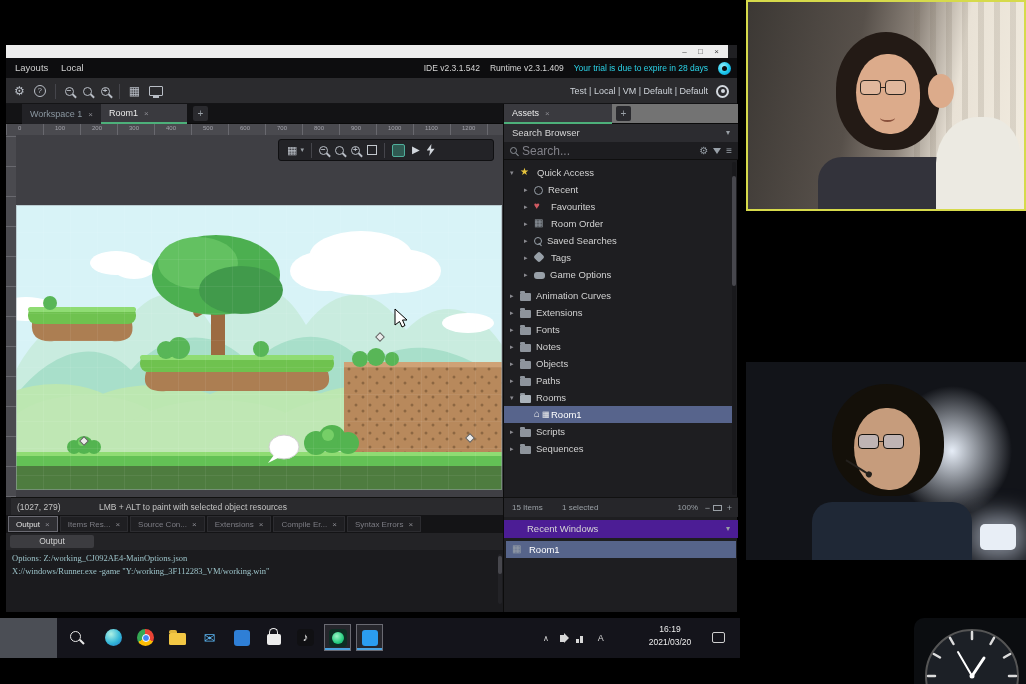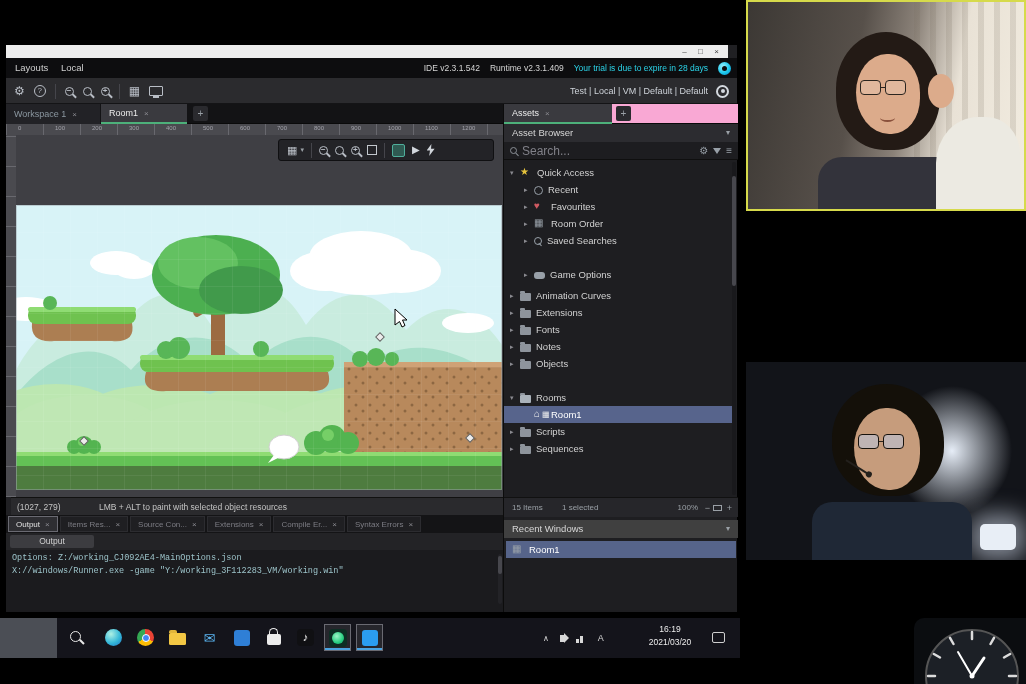--- a/index.html
+++ b/index.html
@@ -52,28 +52,28 @@
 .statusbar{position:absolute;left:5px;top:452px;width:497px;height:18px;background:#2a2a2d;border-top:1px solid #111;color:#c4c4c4;font-size:8.5px}
 .coords{position:absolute;left:6px;top:4px}
 .hint{position:absolute;left:88px;top:4px}
 
 
 .outtabs{position:absolute;left:0;top:470px;width:497px;height:18px;background:#141416;display:flex;gap:2px;padding:1px 2px}
 .otab{height:16px;display:flex;align-items:center;gap:5px;padding:0 7px;background:#1f1f22;border:1px solid #2c2c30;color:#7d7d84;font-size:8px}
 .otab.on{background:#2e2e32;border-color:#6a6a72;color:#e0e0e0}
 .subrow{position:absolute;left:0;top:488px;width:497px;height:17px;background:#232326}
 .ochip{position:absolute;left:4px;top:2px;width:84px;height:13px;background:#3c3c40;color:#cfcfcf;font-size:8.5px;line-height:13px;text-align:center;border-radius:2px}
-.logarea{position:absolute;left:0;top:505px;width:497px;height:62px;background:#1b1b1e;font-family:Liberation Mono, monospace;font-size:8.5px;color:#9cc3c9}
+.logarea{position:absolute;left:0;top:505px;width:497px;height:62px;background:#1b1b1e;font-family:Liberation Serif, serif;font-size:8.5px;color:#9cc3c9}
 .logline{padding:3px 6px 0}
 .vsb{position:absolute;right:1px;top:4px;width:4px;height:50px;background:#232327;border-radius:2px}
 .vsb .th{position:absolute;left:0;top:2px;width:4px;height:18px;background:#47474d;border-radius:2px}
 
 
 .assets{position:absolute;left:497px;top:59px;width:234px;height:508px;background:#1e1e21;border-left:1px solid #0c0c0c}
-.atabrow{position:absolute;left:0;top:0;width:234px;height:20px;background:#f9a8d4;border-bottom:1px solid #0a0a0a}
+.atabrow{position:absolute;left:0;top:0;width:234px;height:20px;background:#737373;border-bottom:1px solid #0a0a0a}
 .browser{position:absolute;left:0;top:20px;width:234px;height:18px;background:#2c2c30;color:#d6d6d6;font-size:9.5px;line-height:18px;padding:0 8px}
 .chev{position:absolute;right:8px;top:0;font-size:8px;color:#9aa0a6;line-height:18px}
 .searchrow{position:absolute;left:0;top:38px;width:234px;height:18px;background:#1d1d20;border-bottom:1px solid #0f0f0f;display:flex;align-items:center;gap:5px;padding:0 6px}
 .srch-ico{width:7px;height:7px;border:1.4px solid #8a8f96;border-radius:50%;position:relative;flex:none}
 .srch-ico::after{content:"";position:absolute;width:4px;height:1.4px;background:#8a8f96;transform:rotate(45deg);right:-3px;bottom:-2px}
 .searchrow input{flex:1;background:transparent;border:none;outline:none;color:#c8c8c8;font-size:12px}
 .searchrow input::placeholder{color:#808088}
 .funnel{width:0;height:0;border-left:4px solid transparent;border-right:4px solid transparent;border-top:6px solid #98a0a8;flex:none}
 .sglyph{font-size:10px;color:#98a0a8;flex:none;line-height:10px}
 .tree{position:absolute;left:0;top:56px;width:230px;height:337px;overflow:hidden}
@@ -96,21 +96,21 @@
 .ic-room::before{content:"⌂";color:#f0f0f0;font-size:10px;position:absolute;top:-1px;left:0}
 .ic-room::after{content:"▦";color:#f0f0f0;font-size:8px;position:absolute;top:1px;left:8px}
 .tsb{position:absolute;right:1px;top:58px;width:4px;height:333px;background:#19191c;border-radius:2px}
 .tsb .th{position:absolute;left:0;top:14px;width:4px;height:110px;background:#47474d;border-radius:2px}
 .afooter{position:absolute;left:0;top:393px;width:234px;height:20px;background:#26262a;border-top:1px solid #111;color:#9aa0a6;font-size:8px;line-height:20px}
 .af-items{position:absolute;left:8px}
 .af-sel{position:absolute;left:58px}
 .af-zoom{position:absolute;right:40px}
 .zctl{position:absolute;font-size:9px;color:#9aa0a6}
 .zbox{position:absolute;right:16px;top:7px;width:9px;height:6px;border:1px solid #9aa0a6}
-.recenthdr{position:absolute;left:0;top:416px;width:234px;height:18px;background:#404040;color:#d6d6d6;font-size:9.5px;line-height:18px;padding:0 8px}
+.recenthdr{position:absolute;left:0;top:416px;width:234px;height:18px;background:#4c1d95;color:#d6d6d6;font-size:9.5px;line-height:18px;padding:0 23px}
 .recentitem{position:absolute;left:2px;top:437px;width:230px;height:17px;background:#56648a;color:#fff;font-size:9.5px;display:flex;align-items:center;padding-left:6px}
 
 
 .taskbar{position:absolute;left:0;top:618px;width:740px;height:40px;background:#14141b}
 .startb{position:absolute;left:0;top:0;width:57px;height:40px;background:#4b4e55}
 .tb-search{position:absolute;left:70px;top:13px;width:11px;height:11px;border:1.6px solid #e8e8e8;border-radius:50%}
 .tb-search::after{content:"";position:absolute;width:6px;height:1.6px;background:#e8e8e8;transform:rotate(45deg);right:-5px;bottom:-2px}
 .apps{position:absolute;left:100px;top:6px;display:flex;gap:5px}
 .app{width:27px;height:27px;display:flex;align-items:center;justify-content:center;border:1px solid transparent}
 .app.on{background:rgba(255,255,255,.08);border-color:#6a6a72;box-shadow:inset 0 -2px 0 #4aa3e0}
@@ -200,21 +200,21 @@
         <span class="tglyph">▦</span>
         <span class="monitor"></span>
       </div>
       <div class="tbright">
         <span class="target-text">Test | Local | VM | Default | Default</span>
         <span class="tgt"></span>
       </div>
     </div>
 
     <div class="tabrow">
-      <div class="tab" style="left:0;width:94px">
+      <div class="tab" style="left:16px;width:94px">
         <span>Workspace 1</span>
         <span class="xico">×</span>
       </div>
       <div class="tab on" style="left:95px;width:86px">
         <span>Room1</span>
         <span class="xico">×</span>
       </div>
       <span class="plusbtn" style="left:187px">+</span>
     </div>
 
@@ -401,21 +401,21 @@
 
     <div class="assets">
       <div class="atabrow">
         <div class="tab on" style="left:0;width:108px">
           <span>Assets</span>
           <span class="xico">×</span>
         </div>
         <span class="plusbtn" style="left:112px">+</span>
       </div>
       <div class="browser">
-        <span>Asset Browser</span>
+        <span>Search Browser</span>
         <span class="chev">▾</span>
       </div>
       <div class="searchrow">
         <span class="srch-ico"></span>
         <input placeholder="Search..." style="">
         <span class="sglyph">⚙</span>
         <span class="funnel"></span>
         <span class="sglyph">≡</span>
       </div>
 
@@ -438,20 +438,27 @@
         <div class="trow lv1" style="top:55px">
             <span class="arr">▸</span>
             <span class="ic ic-grid"></span>
             <span>Room Order</span>
           </div>
         <div class="trow lv1" style="top:72px">
             <span class="arr">▸</span>
             <span class="ic ic-srch"></span>
             <span>Saved Searches</span>
           </div>
+        <div class="trow lv1" style="top:89px">
+            <span class="arr">▸</span>
+            <span class="ic">
+              <span class="ic-tag" style="display:block"></span>
+            </span>
+            <span>Tags</span>
+          </div>
         <div class="trow" style="top:127px">
             <span class="arr">▸</span>
             <span class="ic ic-folder"></span>
             <span>Animation Curves</span>
           </div>
         <div class="trow lv1" style="top:106px">
             <span class="arr">▸</span>
             <span class="ic ic-pad"></span>
             <span>Game Options</span>
           </div>
@@ -467,20 +474,25 @@
           </div>
         <div class="trow" style="top:178px">
             <span class="arr">▸</span>
             <span class="ic ic-folder"></span>
             <span>Notes</span>
           </div>
         <div class="trow" style="top:195px">
             <span class="arr">▸</span>
             <span class="ic ic-folder"></span>
             <span>Objects</span>
+          </div>
+        <div class="trow" style="top:212px">
+            <span class="arr">▸</span>
+            <span class="ic ic-folder"></span>
+            <span>Paths</span>
           </div>
         <div class="trow" style="top:229px">
             <span class="arr">▾</span>
             <span class="ic ic-folder open"></span>
             <span>Rooms</span>
           </div>
         <div class="trow lv1 sel" style="top:246px">
             <span class="arr"></span>
             <span class="ic ic-room"></span>
             <span>Room1</span>

